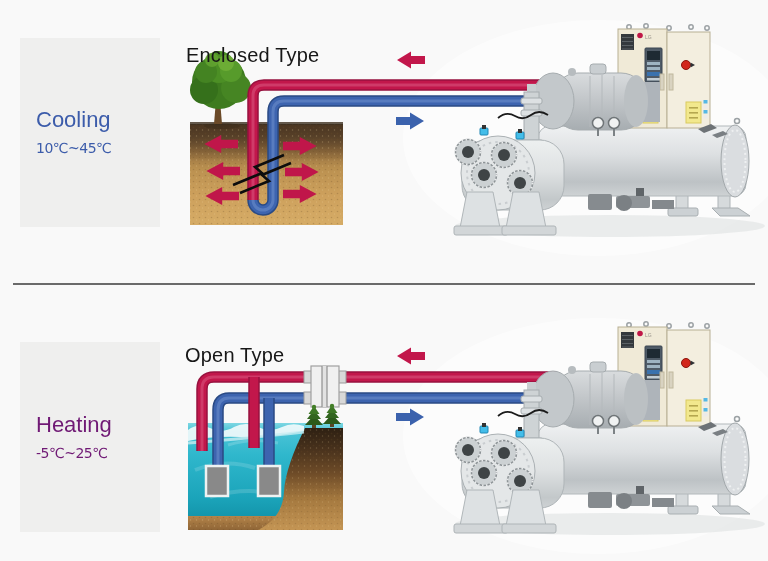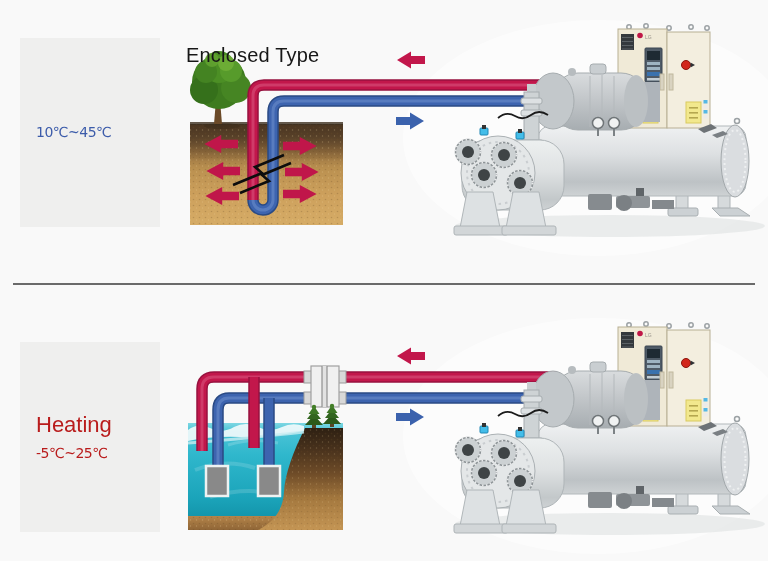--- a/index.html
+++ b/index.html
@@ -7,21 +7,21 @@
     position:relative;width:768px;height:561px;overflow:hidden;
     background:#f9f9f9;font-family:"Liberation Sans",sans-serif;
   }
   .gfx{position:absolute;left:0;top:0;width:768px;height:561px;}
   .label-box{
     position:absolute;left:20px;width:140px;background:#efefee;
     display:flex;flex-direction:column;justify-content:center;
     padding-left:16px;box-sizing:border-box;gap:9px;
   }
   .label-box.cooling{top:38px;height:189px;color:#3c5caa;}
-  .label-box.heating{top:342px;height:190px;color:#b91c1c;}
+  .label-box.heating{top:342px;height:190px;color:#701a75;}
   .label-box .cat{font-size:22px;line-height:1.1;}
   .label-box .rng{font-size:14px;line-height:1.1;font-family:"DejaVu Sans","Liberation Sans",sans-serif;letter-spacing:-0.5px;}
   .type-title{position:absolute;font-size:20px;color:#171717;letter-spacing:0.2px;}
   .type-title.enclosed{left:186px;top:44px;text-align:right;}
   .type-title.open{left:185px;top:344px;}
   .divider{position:absolute;left:13px;top:283px;width:742px;height:2px;background:#6a6a6a;}
   
   .pout{fill:none;stroke-width:11.5;stroke-linejoin:round;stroke-linecap:butt;}
   .pin{fill:none;stroke-width:8.5;stroke-linejoin:round;stroke-linecap:butt;}
   .phl{fill:none;stroke-width:3;stroke-linejoin:round;opacity:.45;}
@@ -352,24 +352,26 @@
       <use href="#pondtree" transform="translate(332,427)"></use>
 
       <use href="#barrow" transform="translate(425,356) scale(-1,1)" fill="#c2174b"></use>
       <use href="#barrow" transform="translate(396,417)" fill="#3b62ad"></use>
 
       <use href="#chiller" transform="translate(440,320)"></use>
     </g>
   </svg>
 
   <div class="label-box cooling">
+    <span class="cat">Cooling</span>
     <span class="rng">10℃~45℃</span>
   </div>
   <div class="type-title enclosed">Enclosed Type</div>
 
   <div class="divider"></div>
 
   <div class="label-box heating">
     <span class="cat">Heating</span>
     <span class="rng">-5℃~25℃</span>
   </div>
+  <div class="type-title open">Open Type</div>
 
 </div>
 
 </body></html>

